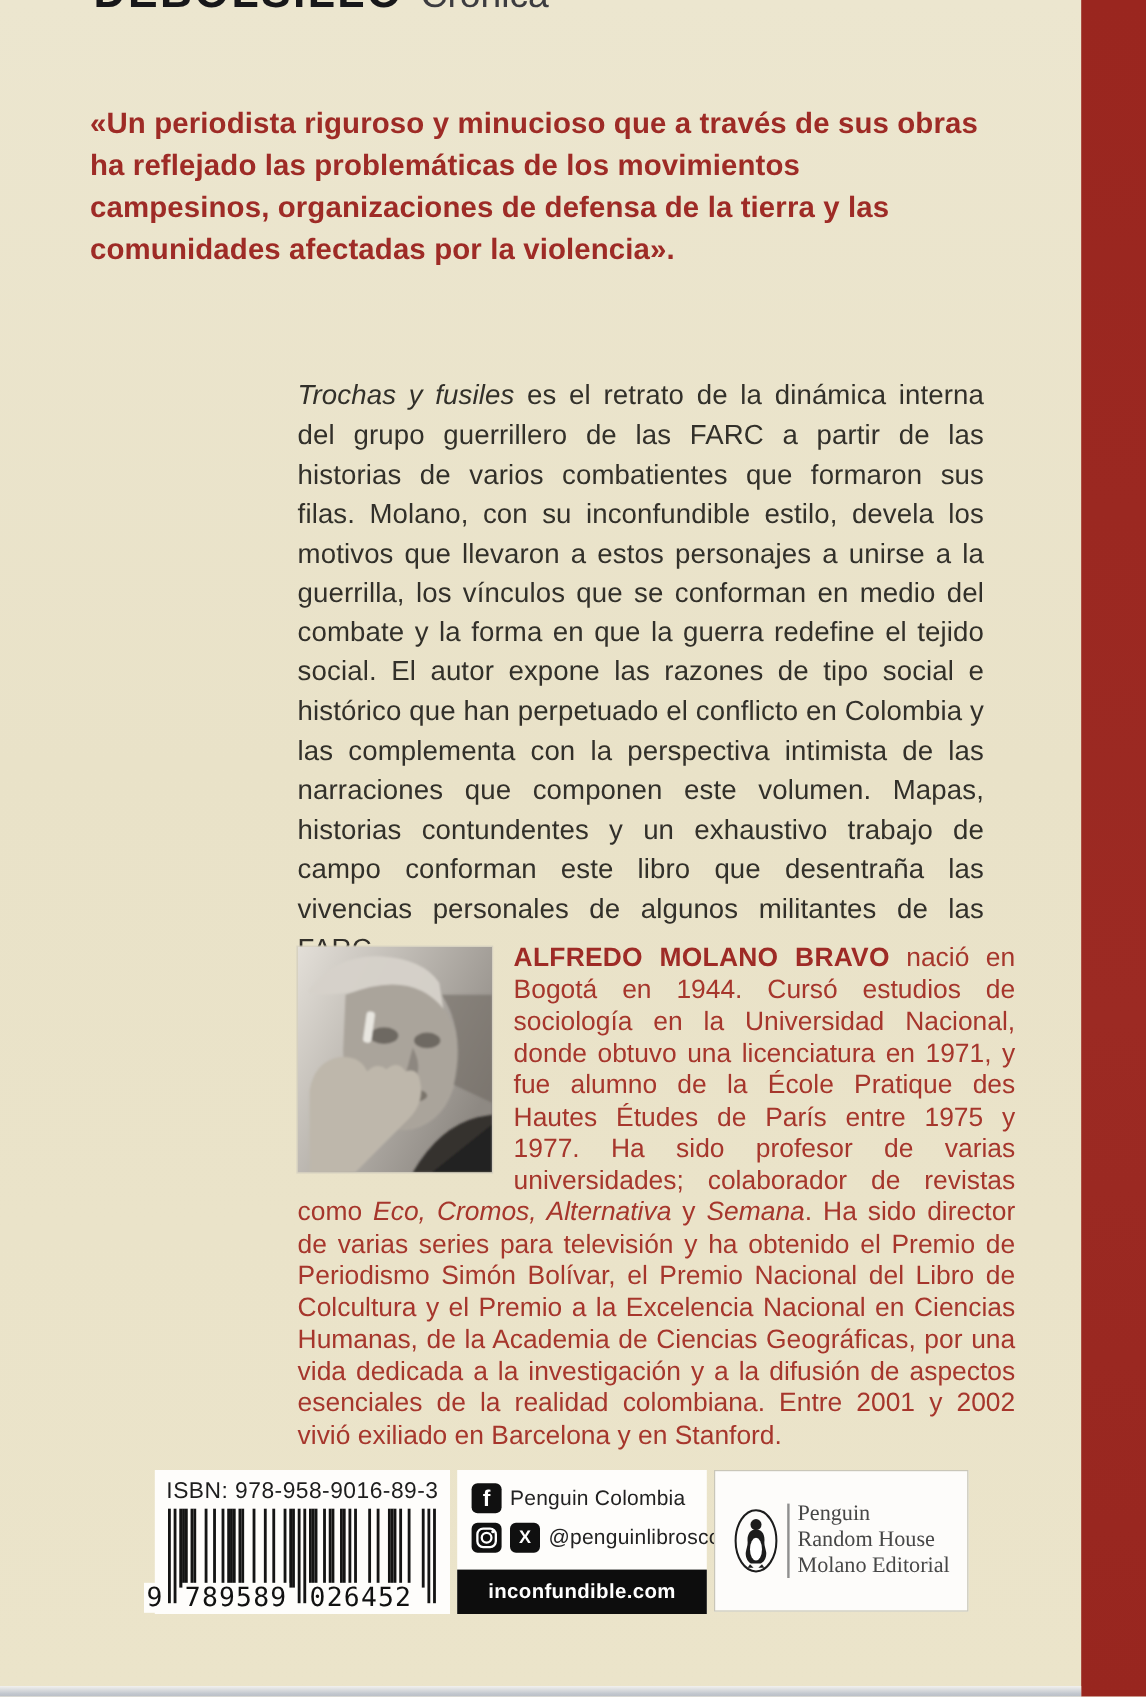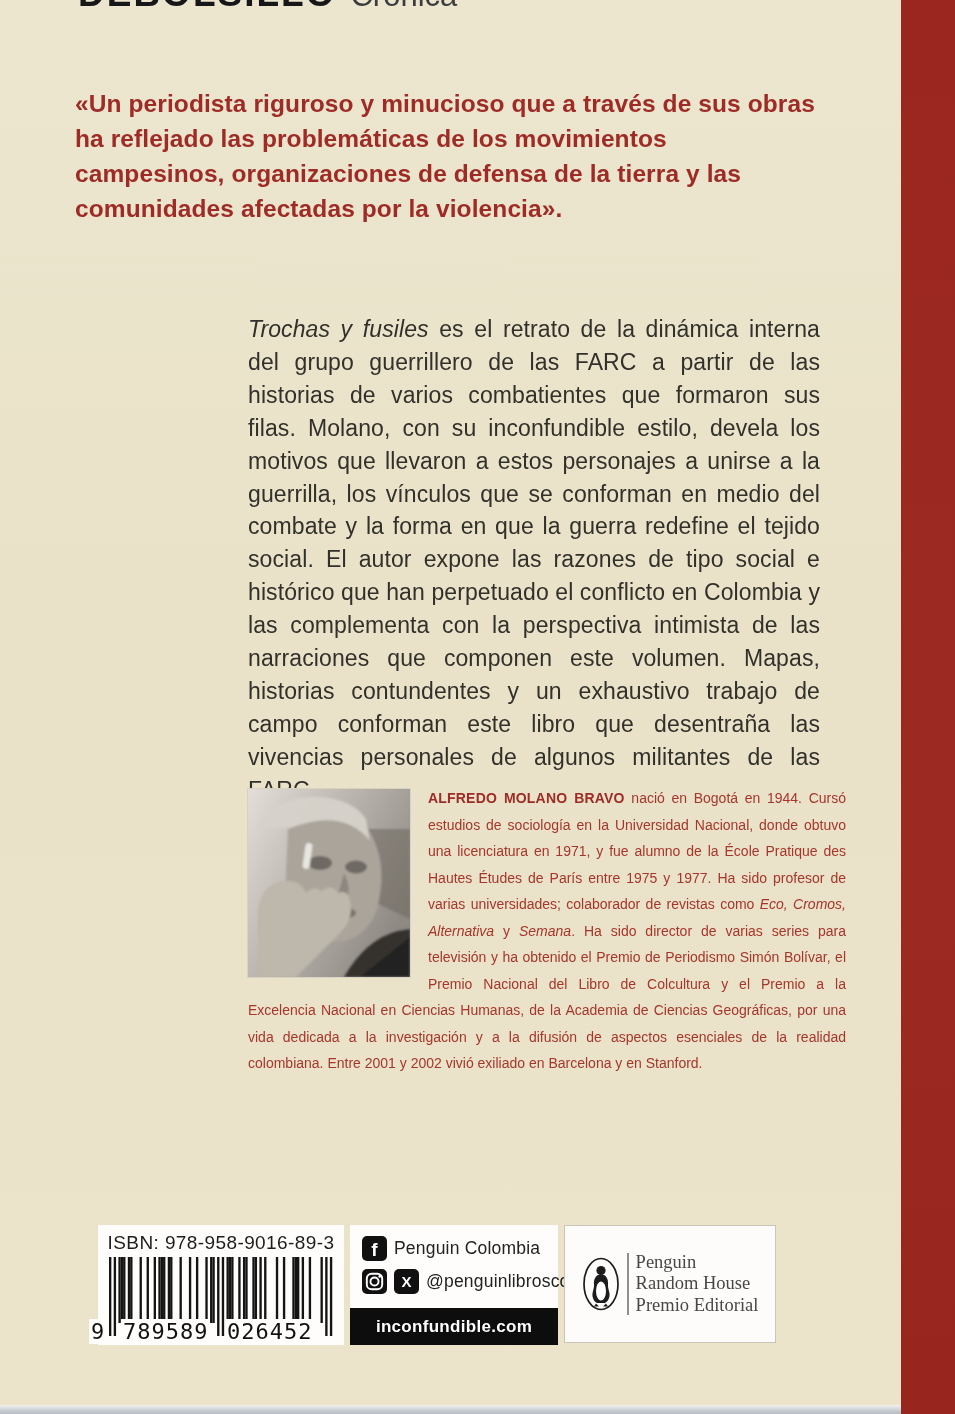--- a/index.html
+++ b/index.html
@@ -44,27 +44,27 @@
   }
   .it { font-style:italic; }
 
   
   .bio { position:absolute; left:248px; top:785px; width:598px; }
   .photo {
     float:left; width:162px; height:188px; margin:4px 18px 6px 0;
     background:#b5afa6; outline:1px solid #d8d2c2;
   }
   .photo svg { display:block; width:100%; height:100%; }
-  .bio p { color:#a6362c; font-size:14px; line-height:26.5px; text-align:justify; }
+  .bio p { color:#a6362c; font-size:22px; line-height:26.5px; text-align:justify; }
   .bio .bname { font-weight:800; color:#9e2b26; letter-spacing:0.2px; }
 
   
   .footer { position:absolute; left:98px; top:1225px; display:flex; gap:6px; align-items:flex-start; }
 
-  .isbn-box { width:246px; height:120px; background:#fefdfb; padding-top:7px; position:relative; }
+  .isbn-box { width:246px; height:120px; background:#fefdfb; padding-top:7px; position:relative;margin-left:31px; }
   .isbn-label { text-align:center; font-size:19px; color:#1d1d1d; letter-spacing:0.4px; }
   .barcode { position:relative; width:224px; margin:3px auto 0; height:86px; }
   .barcode svg { display:block; }
   .barcode-digits { position:absolute; left:0; bottom:-2px; width:100%; height:26px;
     font-family:"DejaVu Sans Mono", monospace; font-size:22px; color:#111; }
   .barcode-digits span { position:absolute; background:#fefdfb; padding:0 2px; letter-spacing:1px; }
   .dg0 { left:-20px; }
   .dg1 { left:12px; }
   .dg2 { left:116px; }
 
@@ -231,19 +231,19 @@
           <path d="M19 16.5 l-4.2 3.4 4.2 1.2 z" fill="#1c1c1c"></path>
           <path d="M19 17.5 C13.5 17.5 11.5 22.5 12 27.5 C12.3 30.5 11 33.5 10.5 36.5 C10 40.5 12 44.5 15 46 L23 46 C26 44.5 28 40.5 27.5 36.5 C27 33.5 25.7 30.5 26 27.5 C26.5 22.5 24.5 17.5 19 17.5 Z" fill="#1c1c1c"></path>
           <ellipse cx="19" cy="34" rx="5" ry="9.5" fill="#fff"></ellipse>
           <path d="M14 46.5 l-2 3 5 0 z" fill="#1c1c1c"></path>
           <path d="M24 46.5 l2 3 -5 0 z" fill="#1c1c1c"></path>
         </svg>
         <div class="prh-divider"></div>
         <div class="prh-text">
           <div>Penguin</div>
           <div>Random House</div>
-          <div>Premio Editorial</div>
+          <div>Molano Editorial</div>
         </div>
       </div>
     </div>
 
   </div>
 </div>
 
 </body></html>

